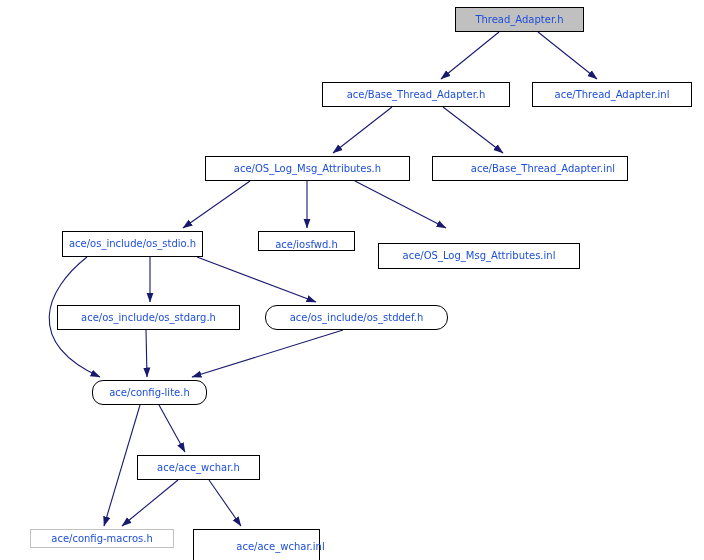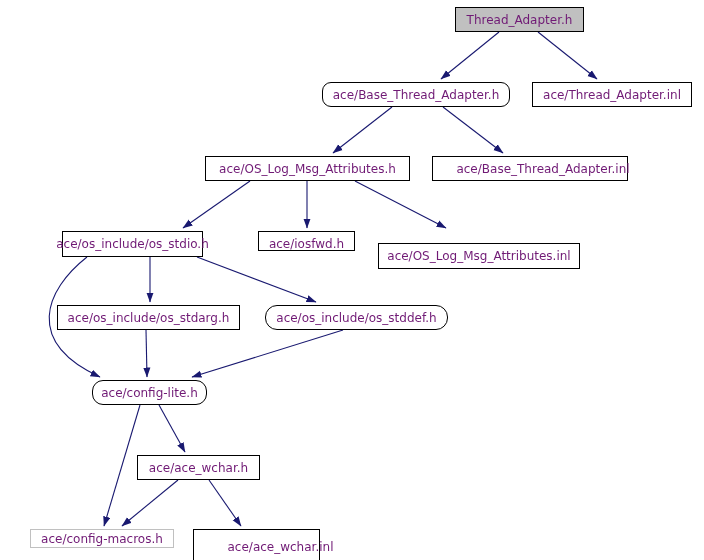--- a/index.html
+++ b/index.html
@@ -24,23 +24,23 @@
     display: block;
   }
   .node {
     position: absolute;
     box-sizing: border-box;
     display: flex;
     align-items: center;
     justify-content: center;
     background: #ffffff;
     border: 1px solid #000000;
-    font-size: 12px;
+    font-size: 10px;
     line-height: 1;
-    color: #701a75;
+    color: #1d4ed8;
     white-space: nowrap;
     cursor: pointer;
     z-index: 2;
   }
   .node span {
     pointer-events: none;
   }
 </style>
 </head>
 <body>
@@ -65,21 +65,21 @@
       <path d="M146,330 L147,377" fill="none" stroke="#191970" stroke-width="1.1" marker-end="url(#arrowhead)"></path>
       <path d="M343,330 L192,377" fill="none" stroke="#191970" stroke-width="1.1" marker-end="url(#arrowhead)"></path>
       <path d="M159,405 L185,452" fill="none" stroke="#191970" stroke-width="1.1" marker-end="url(#arrowhead)"></path>
       <path d="M140,405 L104,526" fill="none" stroke="#191970" stroke-width="1.1" marker-end="url(#arrowhead)"></path>
       <path d="M178,480 L122,526" fill="none" stroke="#191970" stroke-width="1.1" marker-end="url(#arrowhead)"></path>
       <path d="M209,480 L241,526" fill="none" stroke="#191970" stroke-width="1.1" marker-end="url(#arrowhead)"></path>
     </svg>
 <div class="node" style="left: 455px; top: 7px; width: 129px; height: 25px; background: rgb(192, 192, 192); border-color: rgb(0, 0, 0);">
       <span>Thread_Adapter.h</span>
     </div>
-    <div class="node" style="left: 322px; top: 82px; width: 188px; height: 25px; background: rgb(255, 255, 255); border-color: rgb(0, 0, 0); border-radius: 9px;">
+    <div class="node" style="left: 322px; top: 82px; width: 188px; height: 25px; background: rgb(255, 255, 255); border-color: rgb(0, 0, 0);">
       <span>ace/Base_Thread_Adapter.h</span>
     </div>
     <div class="node" style="left: 532px; top: 82px; width: 160px; height: 25px; background: rgb(255, 255, 255); border-color: rgb(0, 0, 0);">
       <span>ace/Thread_Adapter.inl</span>
     </div>
     <div class="node" style="left: 205px; top: 156px; width: 205px; height: 25px; background: rgb(255, 255, 255); border-color: rgb(0, 0, 0);">
       <span>ace/OS_Log_Msg_Attributes.h</span>
     </div>
     <div class="node" style="left: 432px; top: 156px; width: 196px; height: 25px; background: rgb(255, 255, 255); border-color: rgb(0, 0, 0); padding-left: 26px;">
       <span>ace/Base_Thread_Adapter.inl</span>

